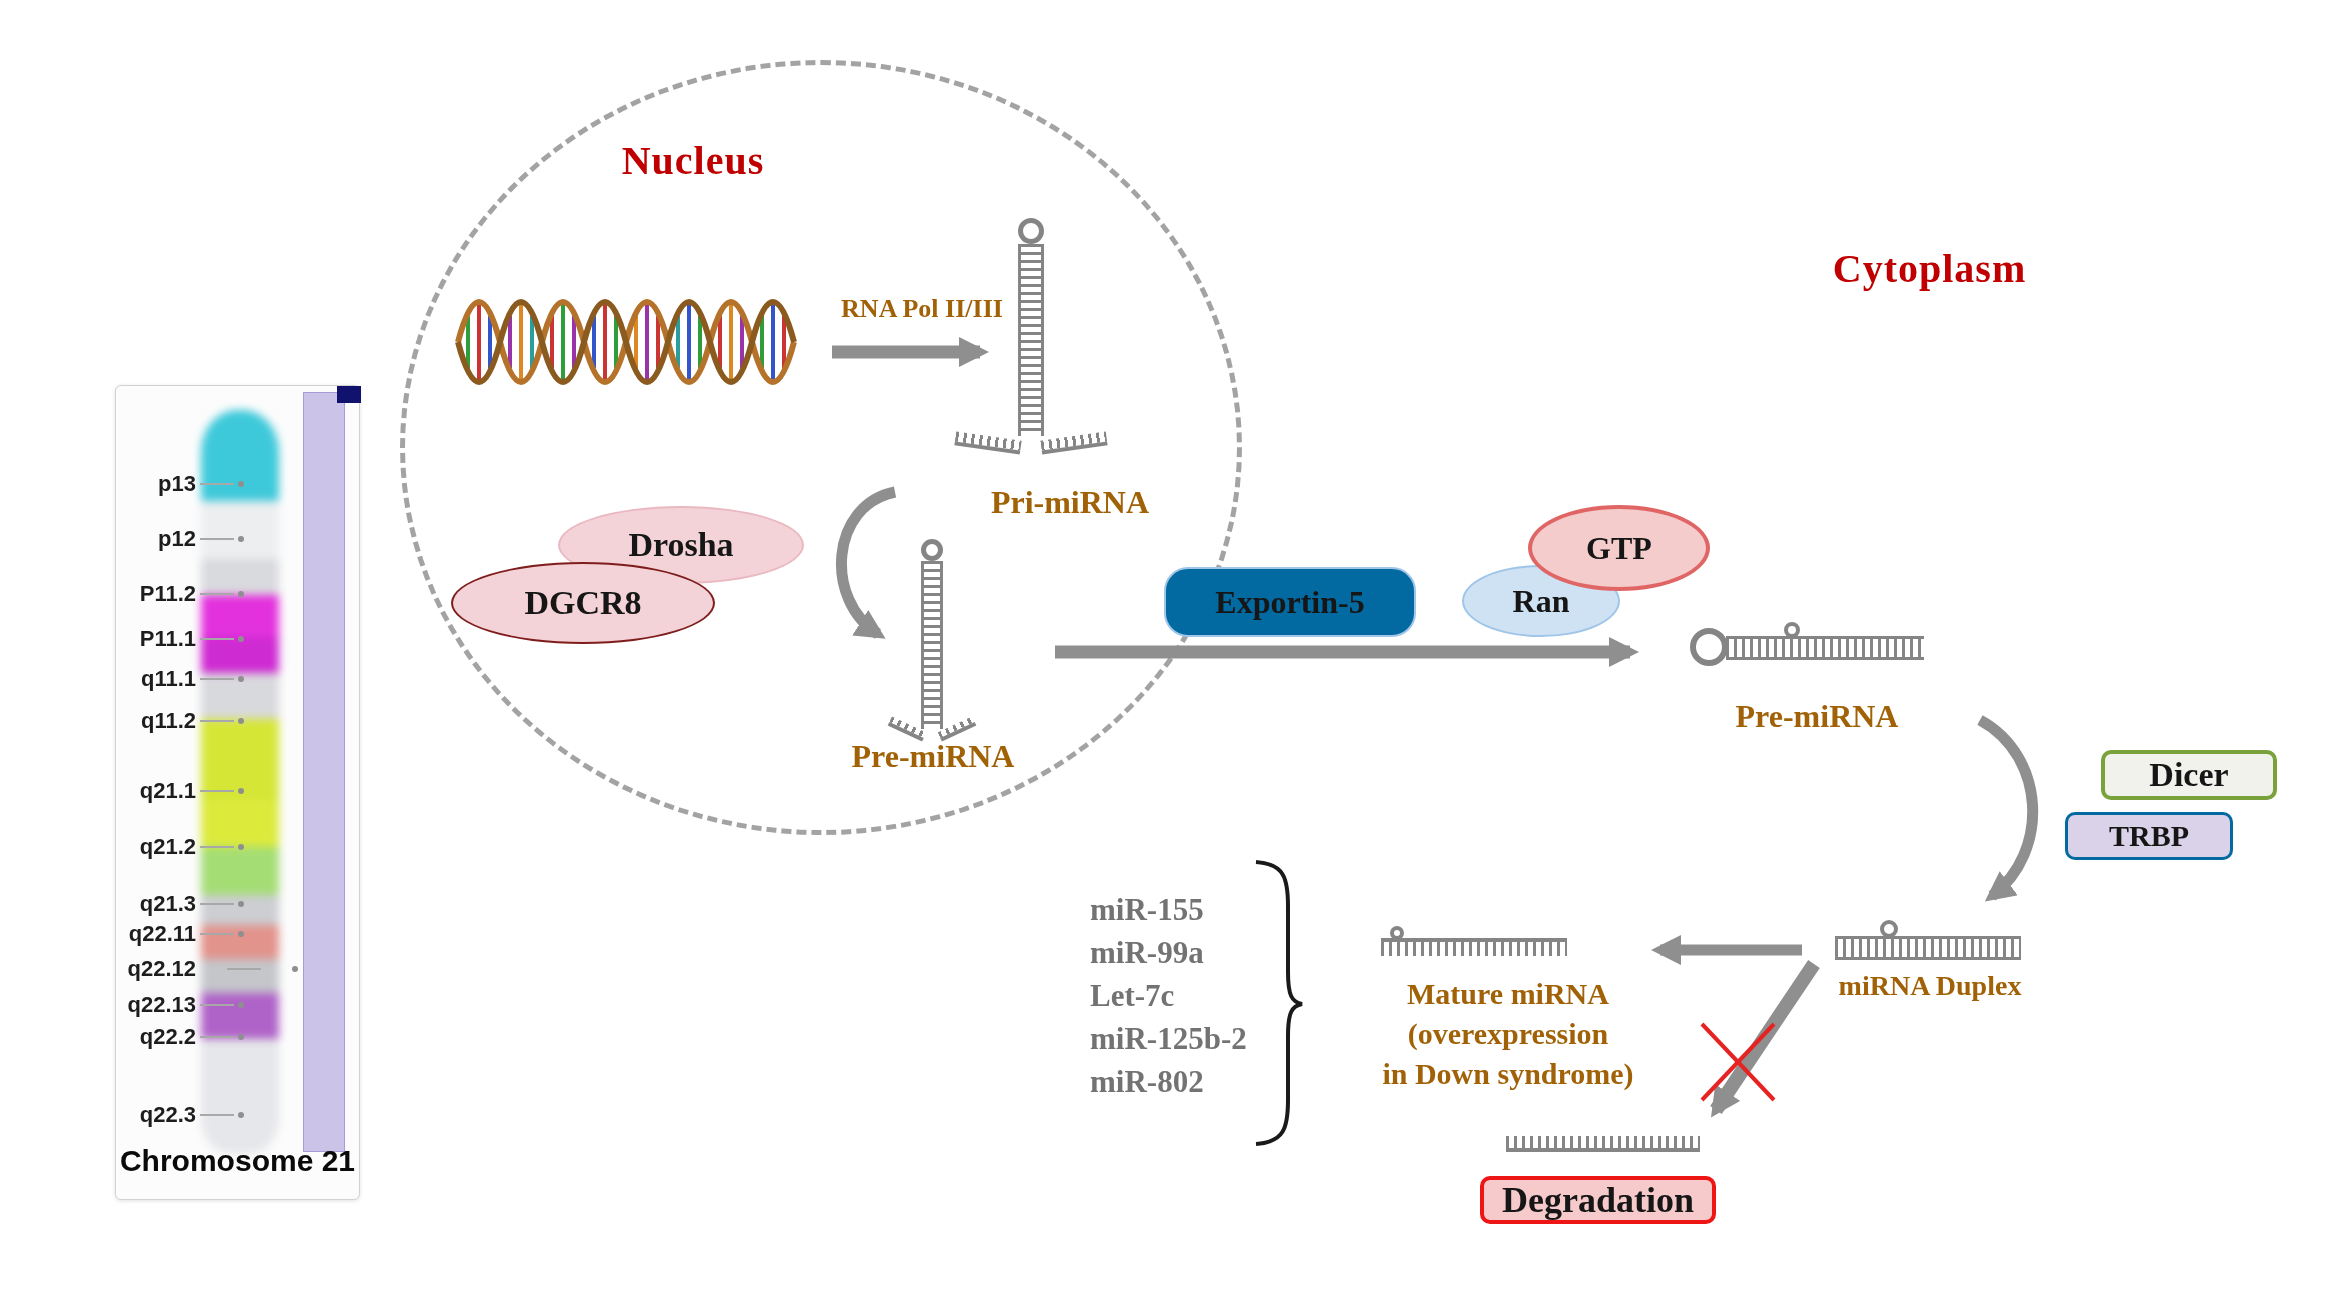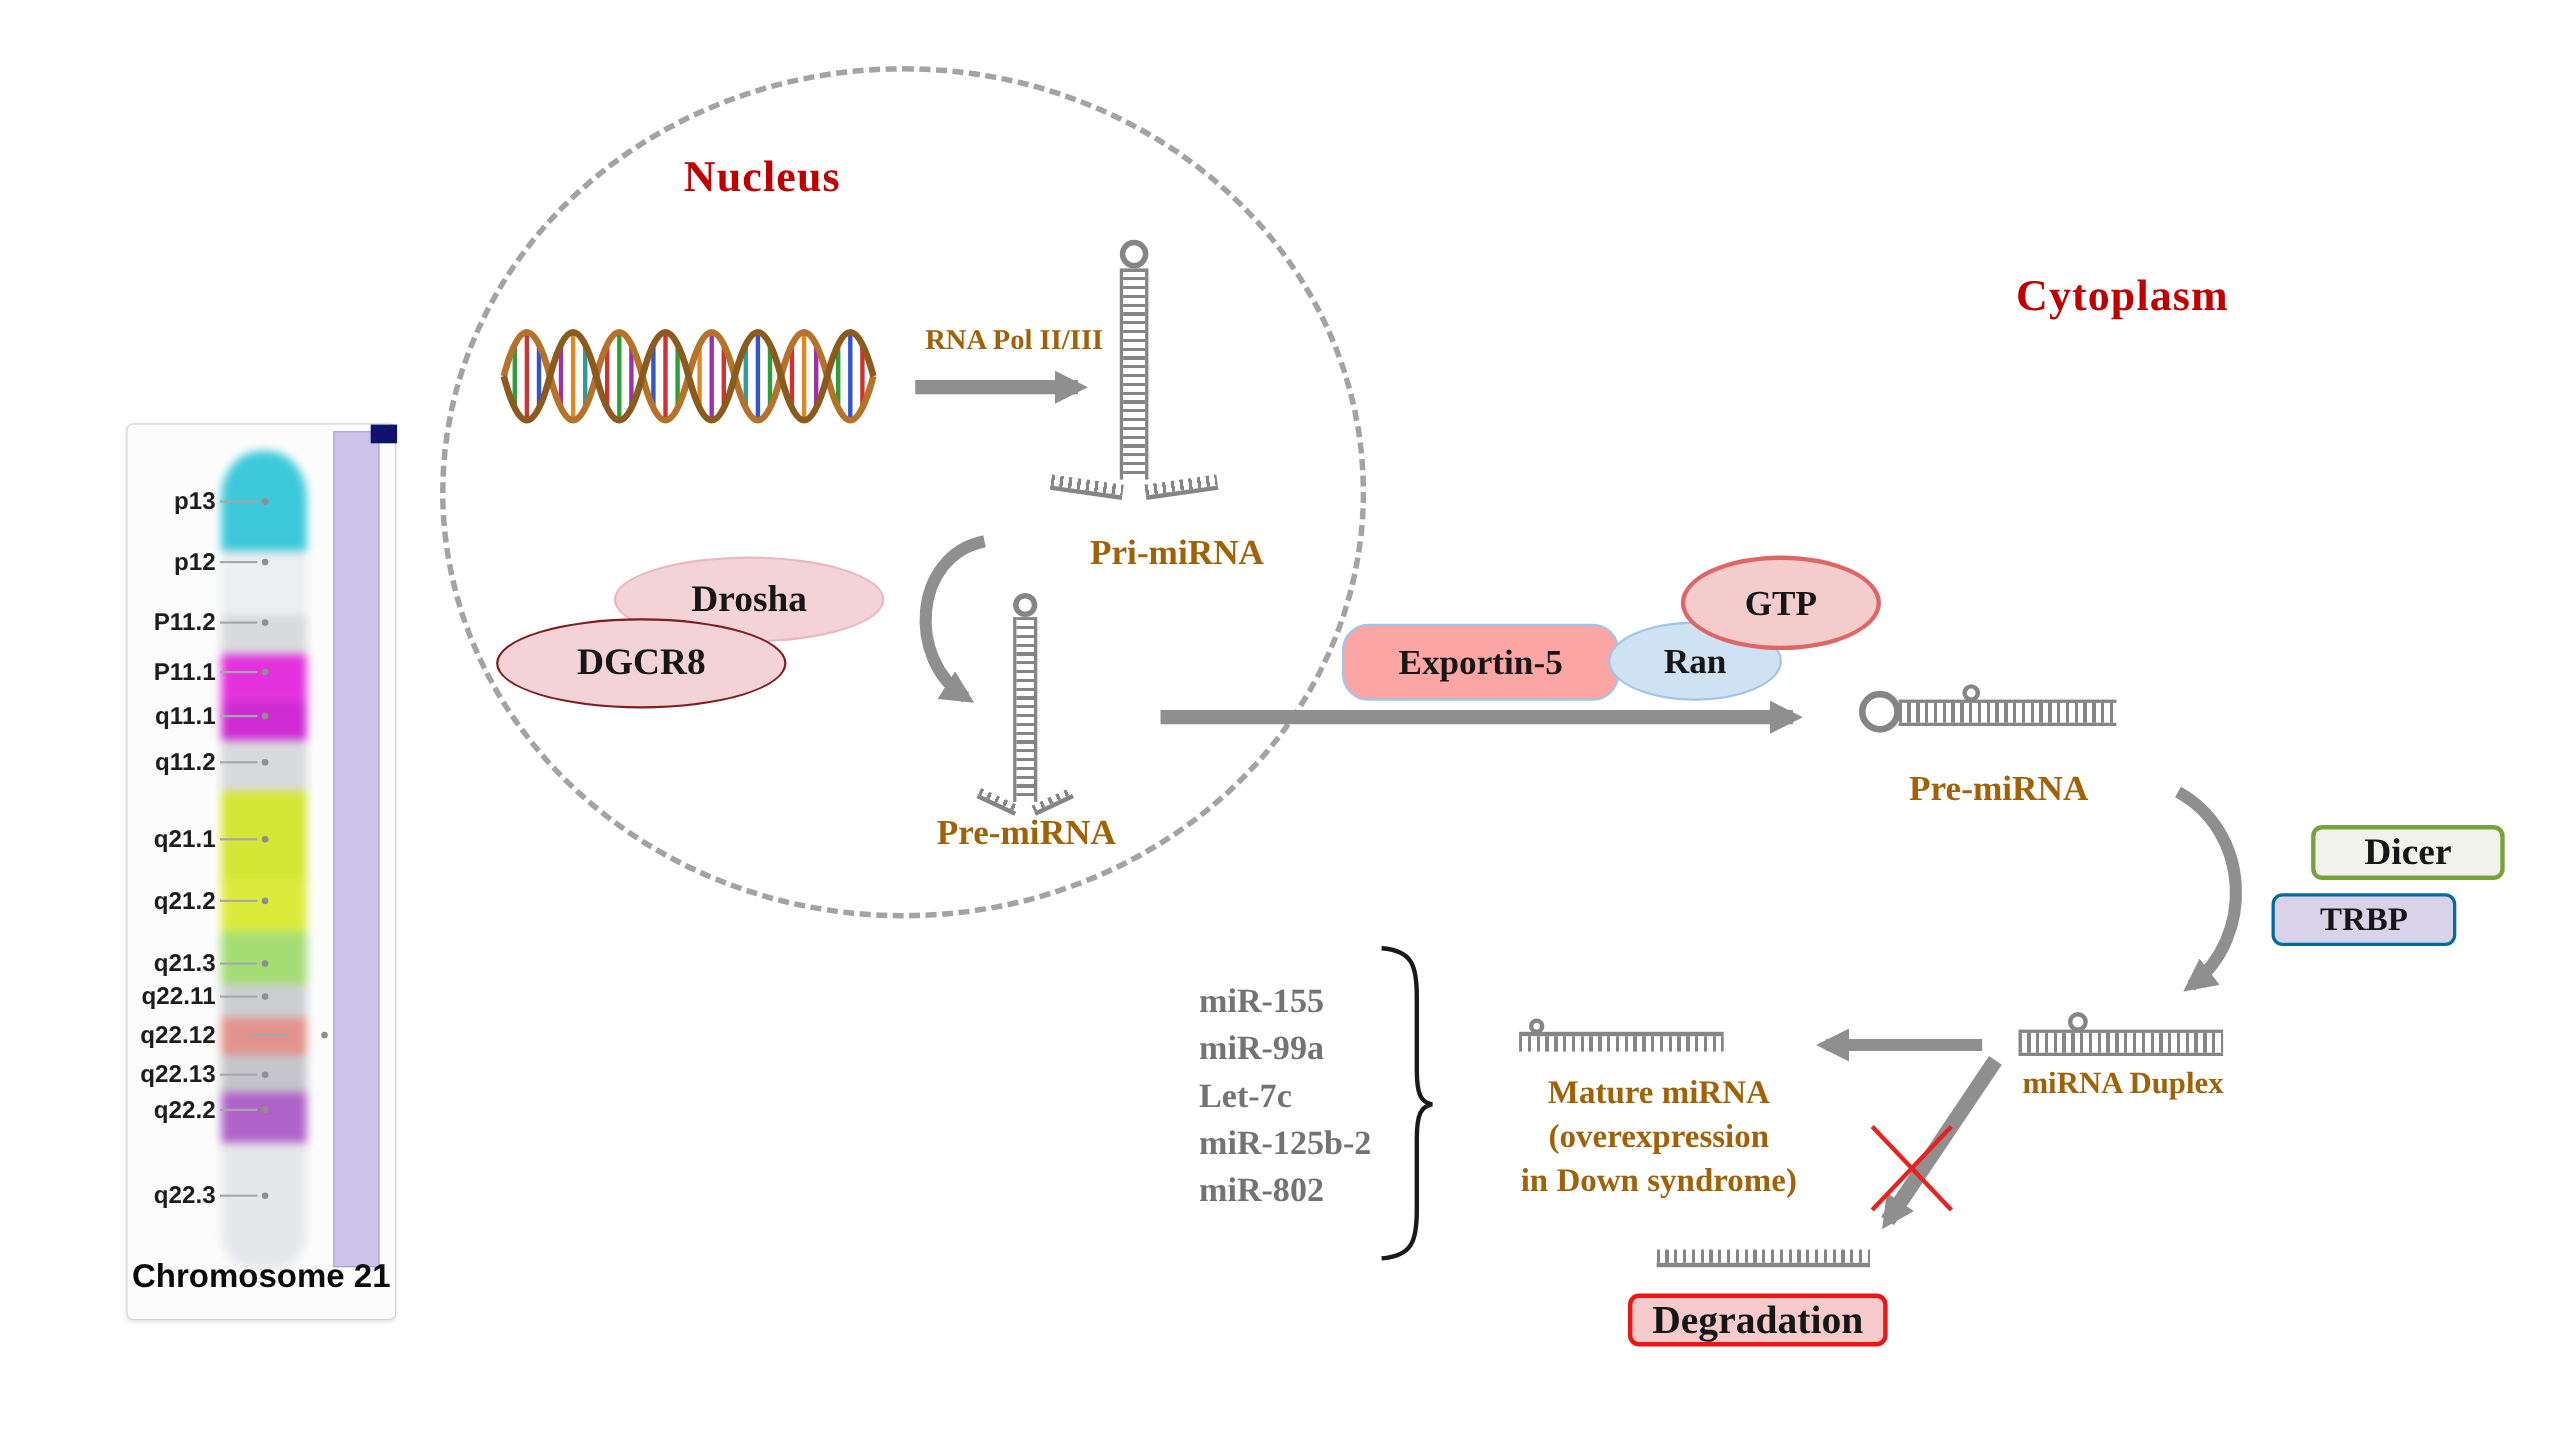--- a/index.html
+++ b/index.html
@@ -16,21 +16,21 @@
   #nucleus-circle { position:absolute; left:400px; top:60px; width:842px; height:775px;
                     border:5px dashed #a3a3a3; border-radius:50%; }
 
   
   .pill { position:absolute; display:flex; align-items:center; justify-content:center;
           font-family:"Liberation Serif",serif; font-weight:700; color:#161616; }
   #drosha { left:558px; top:506px; width:246px; height:78px; background:#f4d3d8;
             border:2px solid #eab8c0; border-radius:50%; font-size:34px; }
   #dgcr8 { left:451px; top:562px; width:264px; height:82px; background:#f4d3d8;
            border:2px solid #7f1d1d; border-radius:50%; font-size:34px; }
-  #exportin { left:1220px; top:567px; width:252px; height:70px; background:#fca5a5;
+  #exportin { left:1164px; top:567px; width:252px; height:70px; background:#0369a1;
               border:2px solid #9fc5e8; border-radius:24px; font-size:32px; }
   #ran { left:1462px; top:565px; width:158px; height:72px; background:#cfe2f3;
          border:2px solid #9fc5e8; border-radius:50%; font-size:32px; }
   #gtp { left:1528px; top:505px; width:182px; height:86px; background:#f5cccc;
          border:4px solid #e06666; border-radius:50%; font-size:32px; }
   #dicer { left:2101px; top:750px; width:176px; height:50px; background:#f2f2ec;
            border:4px solid #7aa23c; border-radius:10px; font-size:34px; }
   #trbp { left:2065px; top:812px; width:168px; height:48px; background:#d9d2e9;
           border:3px solid #0369a1; border-radius:10px; font-size:30px; }
   #degradation-box { left:1480px; top:1176px; width:236px; height:48px; background:#f6caca;
@@ -60,21 +60,21 @@
                  background:#fcfcfc; border:1px solid #d2d2d2; border-radius:6px;
                  box-shadow:0 1px 4px rgba(0,0,0,0.12); }
   #chrom-strip { position:absolute; left:187px; top:6px; width:42px; height:760px;
                  background:#cbc3e8; border:1px solid #a79cd6; }
   #chrom-corner { position:absolute; left:221px; top:0; width:24px; height:17px; background:#10126e; }
   #chrom-col { position:absolute; left:85px; top:24px; width:78px; height:744px; filter:blur(4px); }
   #chrom-clip { width:100%; height:100%; overflow:hidden;
                 border-radius:36px 36px 30px 30px / 42px 42px 34px 34px; }
   .chrom-band { width:100%; }
   #chrom-labels { position:absolute; left:0; top:0; width:100%; height:100%; }
-  .chrom-label-row { position:absolute; left:6px; display:flex; align-items:center; gap:4px; height:26px; }
+  .chrom-label-row { position:absolute; left:6px; display:flex; align-items:center; gap:4px; height:26px;margin-top:28px; }
   .chrom-label-text { width:74px; text-align:right; font-family:"Liberation Sans",sans-serif;
                       font-weight:700; font-size:22px; color:#1d1d1d; }
   .chrom-tick { width:34px; height:2px; background:#a8a8a8; }
   .chrom-dot { width:6px; height:6px; border-radius:50%; background:#8f8f8f; }
   #chrom-caption { position:absolute; left:0; top:758px; width:100%; text-align:center;
                    font-family:"Liberation Sans",sans-serif; font-weight:700; font-size:30px; color:#0a0a0a; }
 </style>
 </head>
 <body>
 

